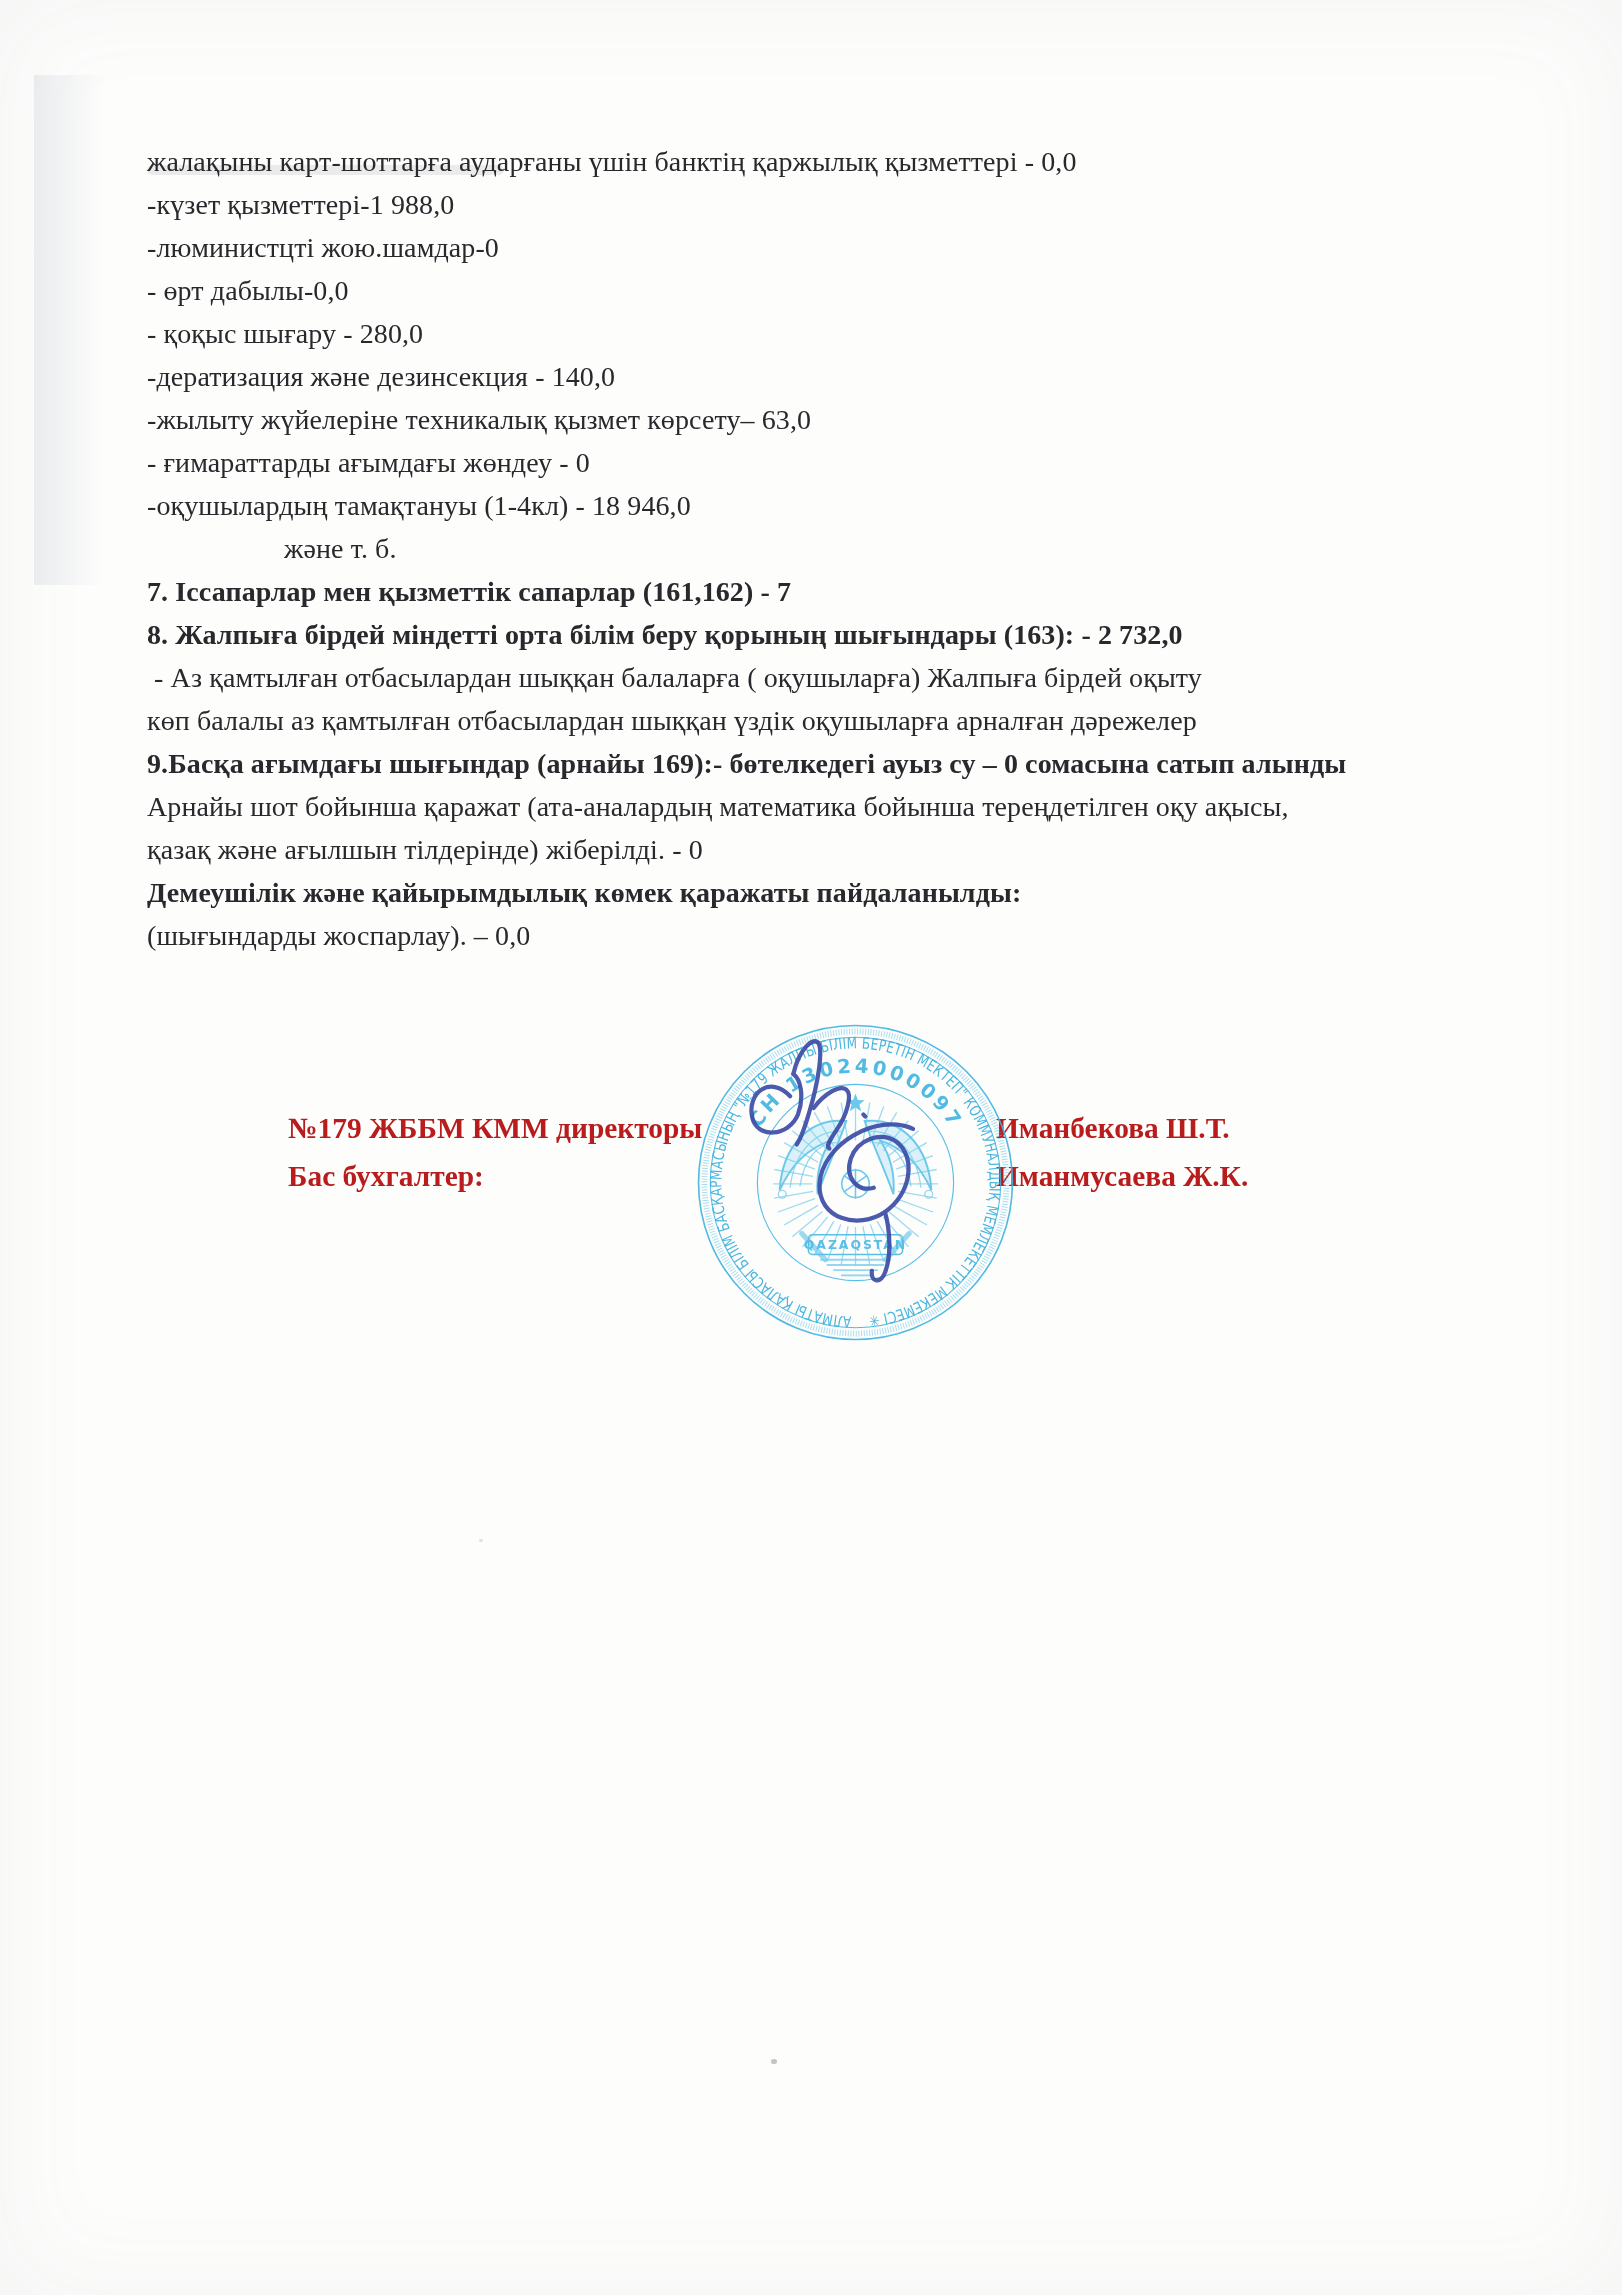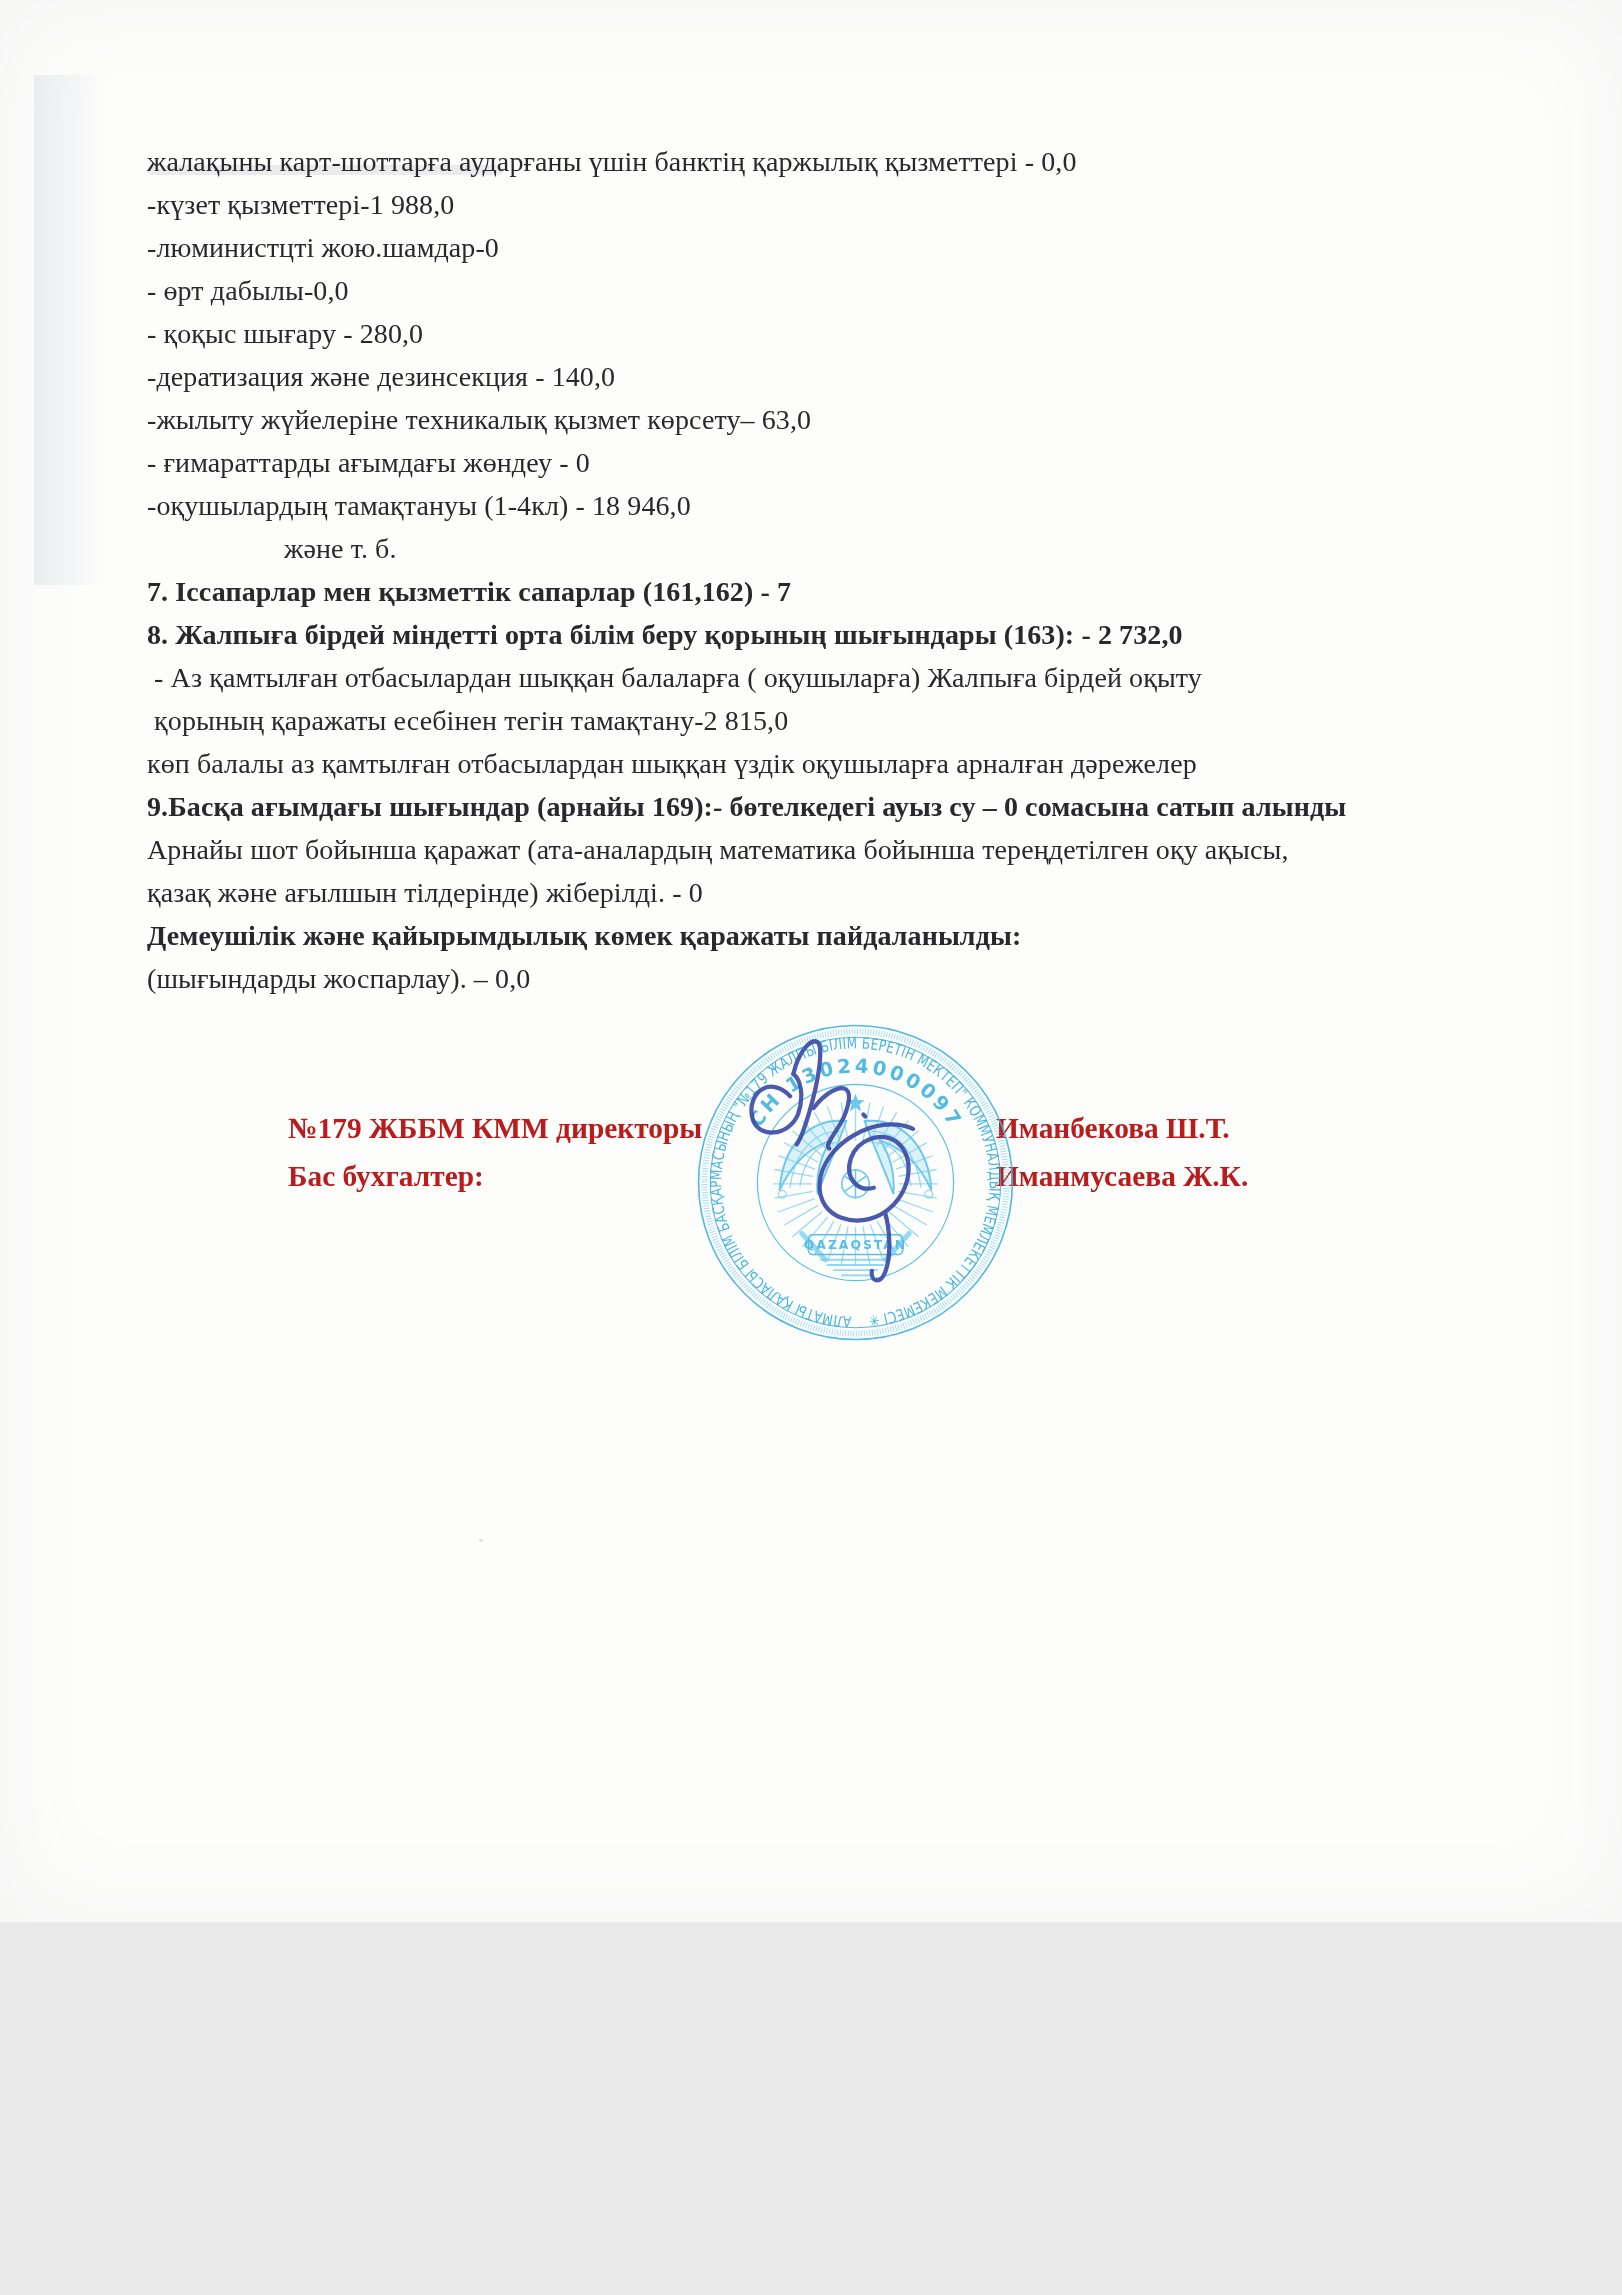--- a/index.html
+++ b/index.html
@@ -1,18 +1,18 @@
 <!DOCTYPE html>
 <html style="font-size:10.5px"><head>
 <meta charset="utf-8">
 <style>
   html,body{margin:0;padding:0;background:#e9e9ea;}
   .page{
     position:relative;
-    width:1623px;height:1922px;
+    width:1623px;height:2295px;
     background:#fdfdfc;
     overflow:hidden;
     font-family:"Liberation Serif",serif;
     color:#28282d;
     box-shadow:inset 0 0 105px rgba(90,95,110,0.06);
   }
   .scan-edge-left{
     position:absolute;left:34px;top:75px;width:72px;height:510px;
     background:linear-gradient(to right, rgba(175,182,196,0.22), rgba(175,182,196,0));
     pointer-events:none;
@@ -65,21 +65,20 @@
       <div class="line">- өрт дабылы-0,0</div>
       <div class="line">- қоқыс шығару - 280,0</div>
       <div class="line">-дератизация және дезинсекция - 140,0</div>
       <div class="line">-жылыту жүйелеріне техникалық қызмет көрсету– 63,0</div>
       <div class="line">- ғимараттарды ағымдағы жөндеу - 0</div>
       <div class="line">-оқушылардың тамақтануы (1-4кл) - 18 946,0</div>
       <div class="line" style="padding-left: 137px;">және т. б.</div>
       <div class="line bold">7. Іссапарлар мен қызметтік сапарлар (161,162) - 7</div>
       <div class="line bold">8. Жалпыға бірдей міндетті орта білім беру қорының шығындары (163): - 2 732,0</div>
       <div class="line"> - Аз қамтылған отбасылардан шыққан балаларға ( оқушыларға) Жалпыға бірдей оқыту</div>
-      <div class="line"> қорының қаражаты есебінен тегін тамақтану-2 815,0</div>
       <div class="line">көп балалы аз қамтылған отбасылардан шыққан үздік оқушыларға арналған дәрежелер</div>
       <div class="line bold">9.Басқа ағымдағы шығындар (арнайы 169):- бөтелкедегі ауыз су – 0 сомасына сатып алынды</div>
       <div class="line">Арнайы шот бойынша қаражат (ата-аналардың математика бойынша тереңдетілген оқу ақысы,</div>
       <div class="line">қазақ және ағылшын тілдерінде) жіберілді. - 0</div>
       <div class="line bold">Демеушілік және қайырымдылық көмек қаражаты пайдаланылды:</div>
       <div class="line">(шығындарды жоспарлау). – 0,0</div>
     </div>
 
   <div>
     <div class="sig-label" style="left:288px;top:1112px">№179 ЖББМ КММ директоры</div>

